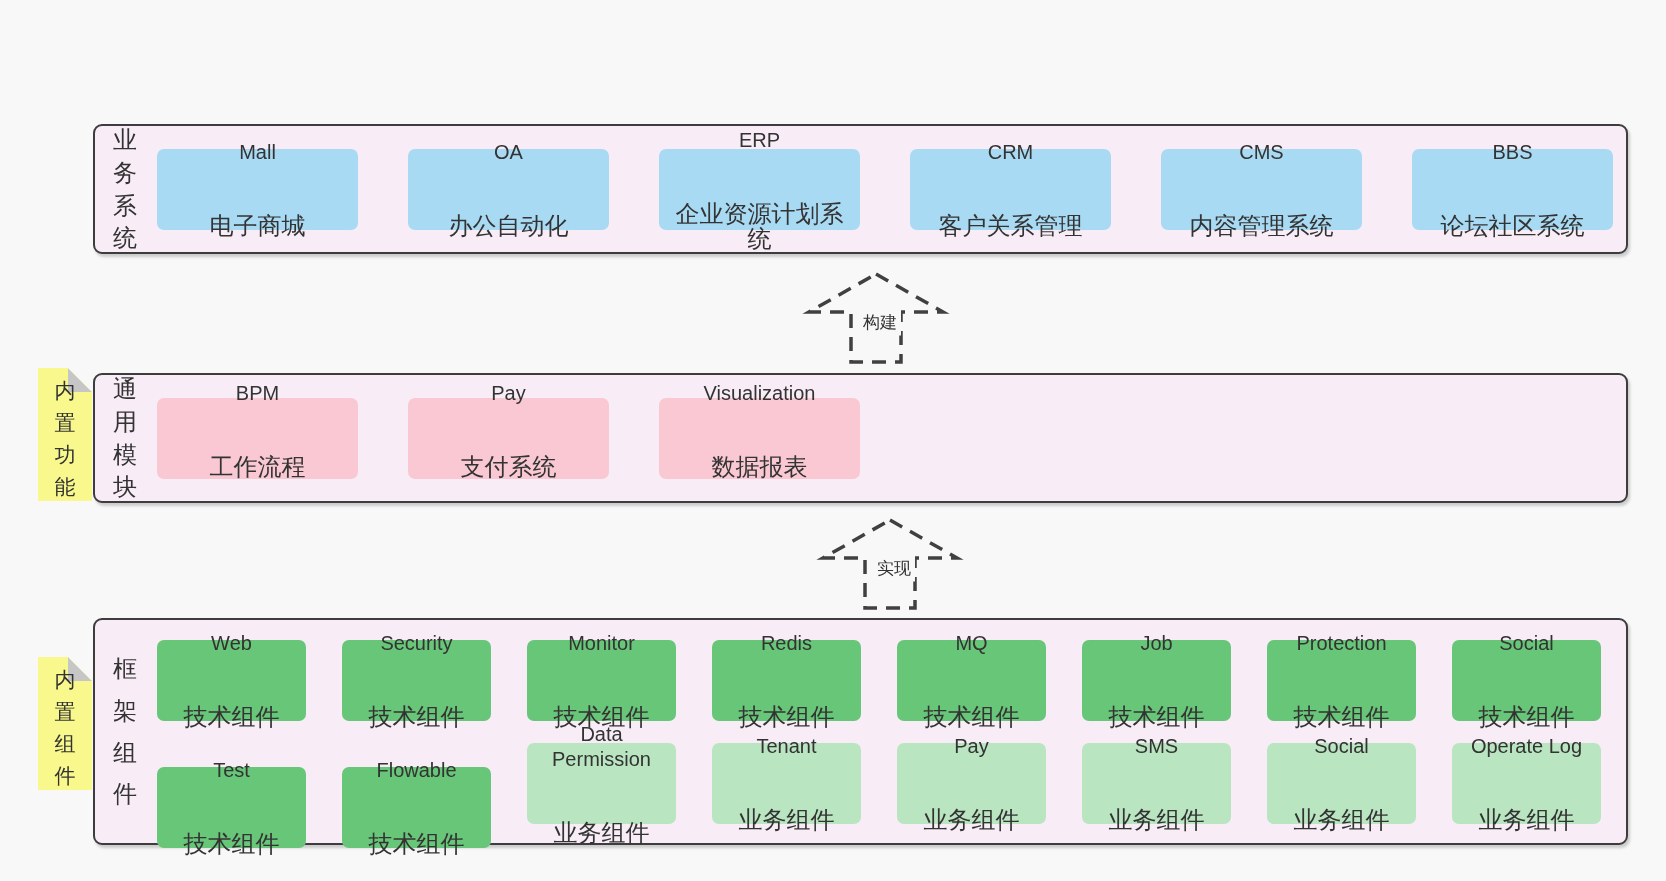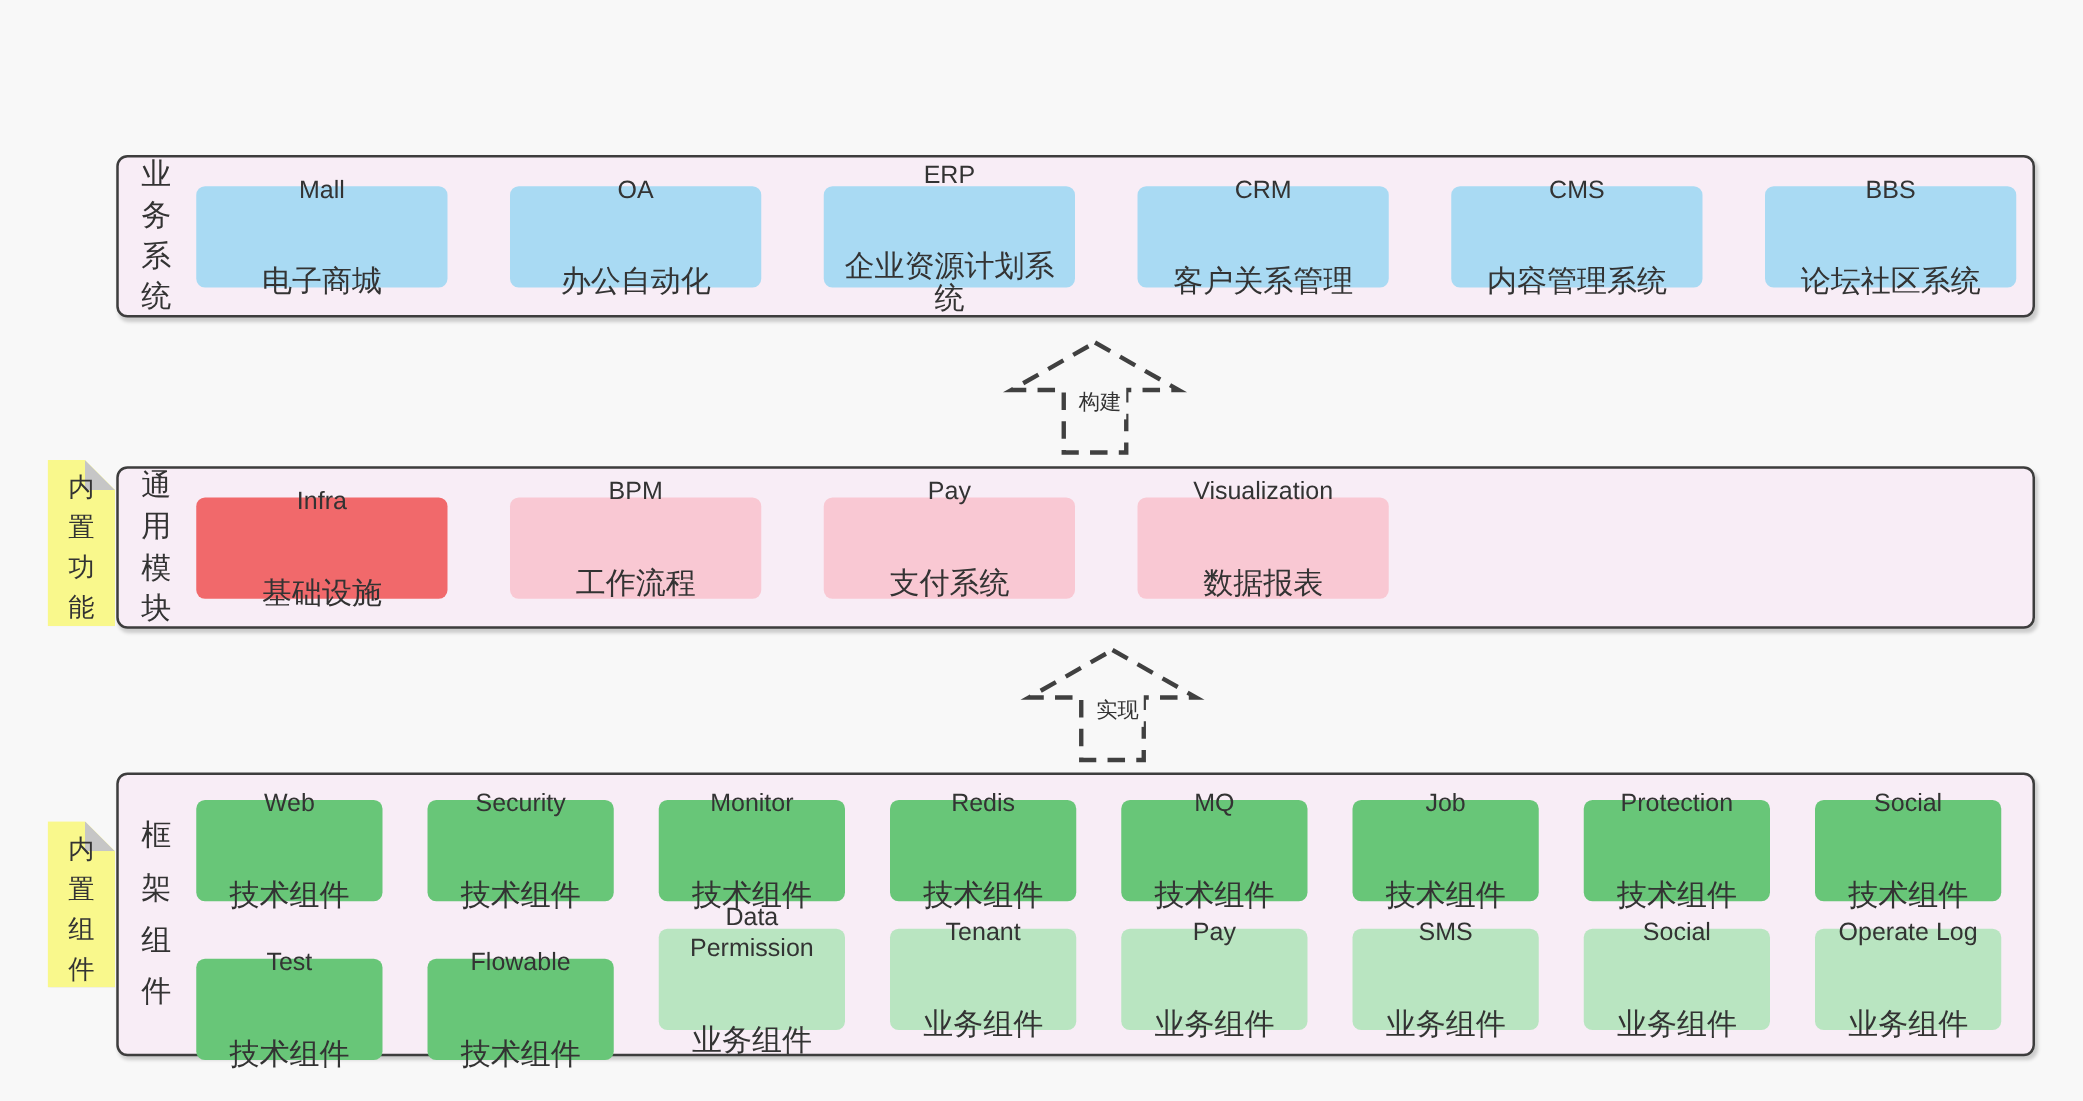--- a/index.html
+++ b/index.html
@@ -170,24 +170,20 @@
 
   <div class="panel" id="panel-common-modules">
     <div class="panel-label">
         <span>通</span>
         <span>用</span>
         <span>模</span>
         <span>块</span>
       </div>
     <div class="rows">
         <div class="row">
-          <div class="box red">
-            <div class="bname">Infra</div>
-            <div class="bdesc">基础设施</div>
-          </div>
           <div class="box pink">
             <div class="bname">BPM</div>
             <div class="bdesc">工作流程</div>
           </div>
           <div class="box pink">
             <div class="bname">Pay</div>
             <div class="bdesc">支付系统</div>
           </div>
           <div class="box pink">
             <div class="bname">Visualization</div>

